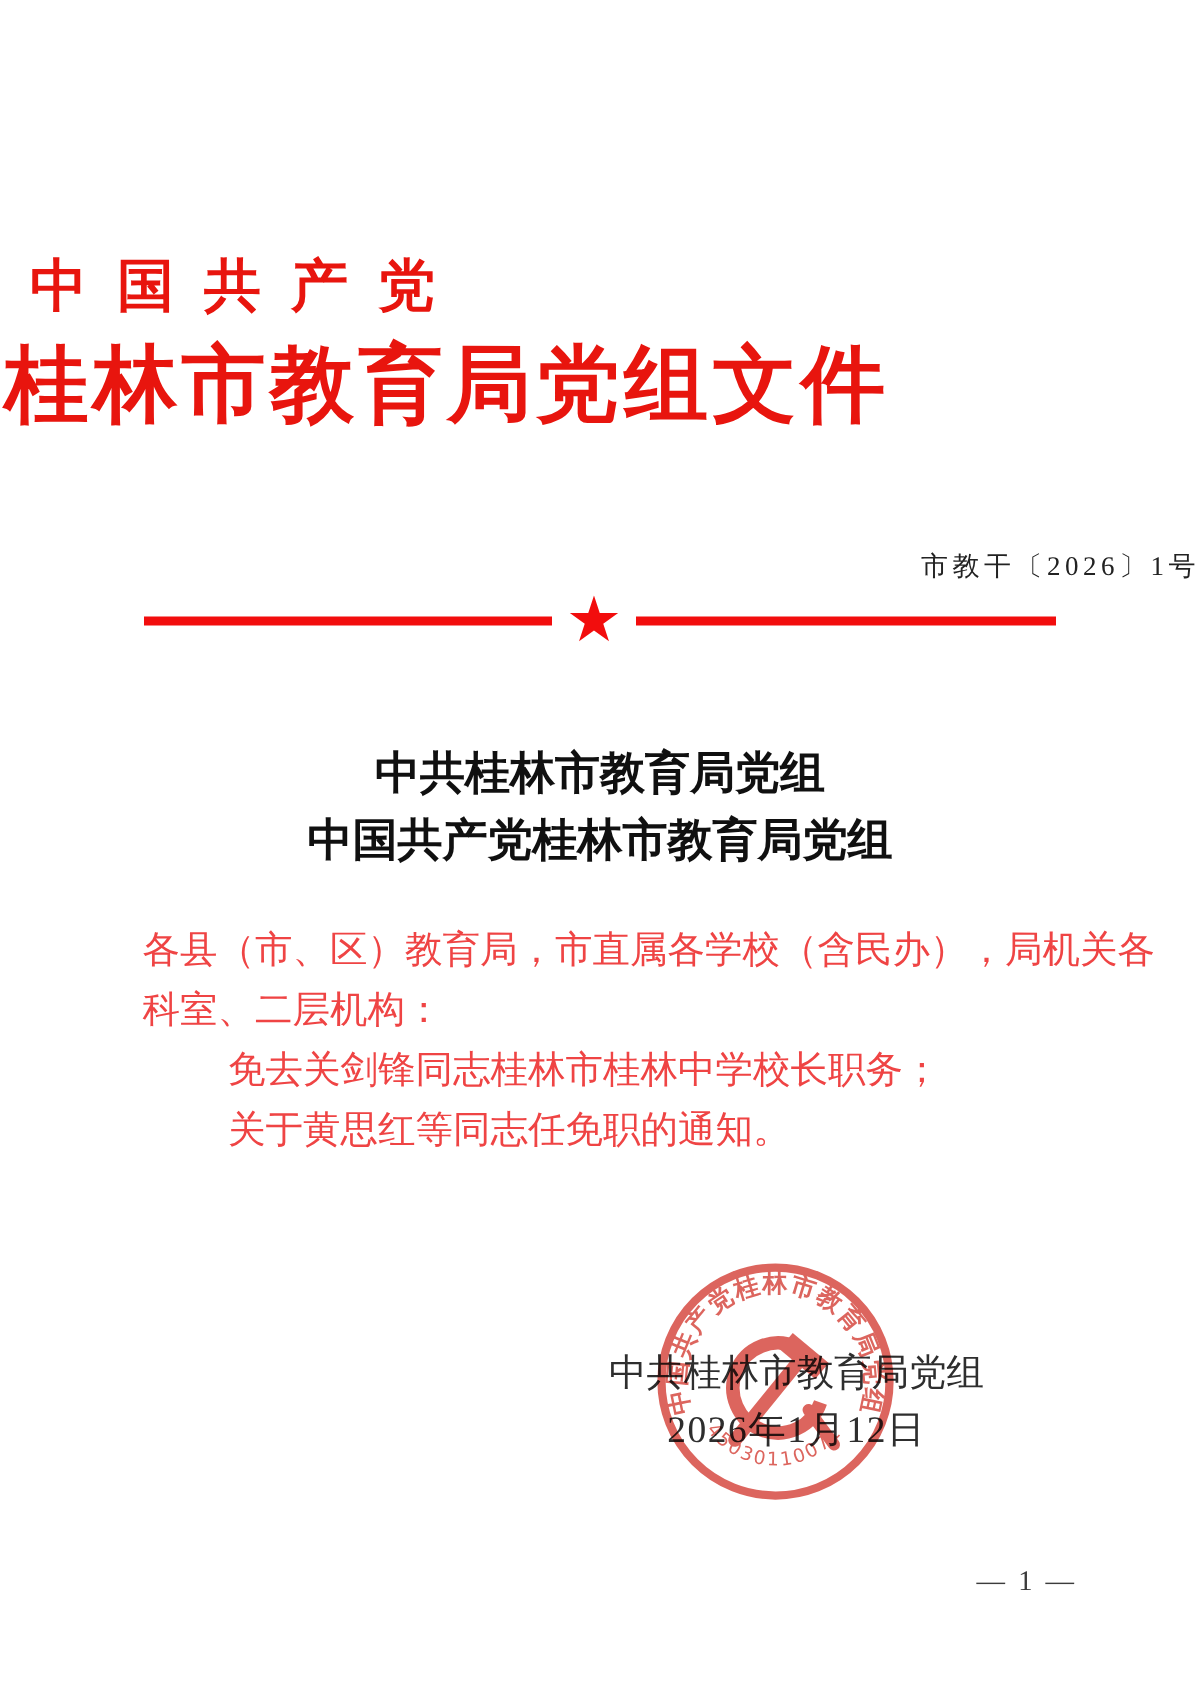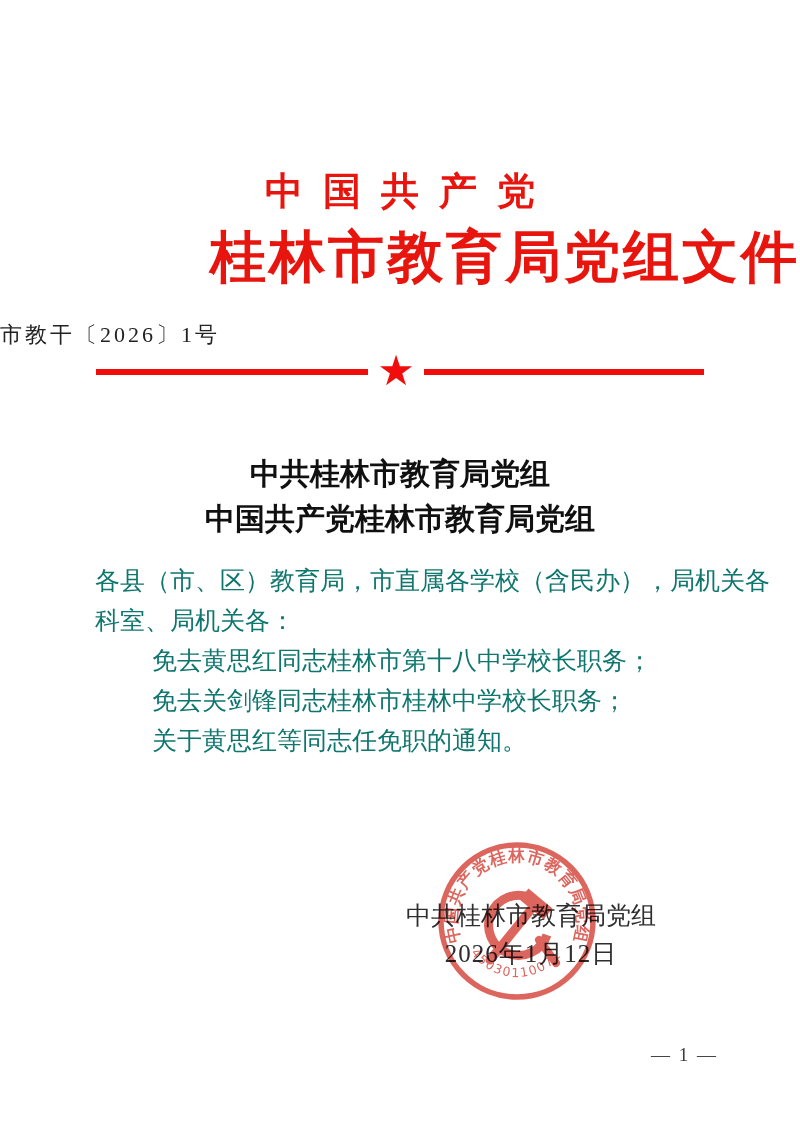--- a/index.html
+++ b/index.html
@@ -2,52 +2,52 @@
 <html style="--header_red: #e8150e; --line_red: #f20d0d; --seal_red: #d5433a;"><head>
 <meta charset="utf-8">
 <style>
   html,body{margin:0;padding:0;background:#ffffff;}
   .page{
     position:relative;width:800px;height:1131px;margin:0 auto;
     background:#ffffff;overflow:hidden;
     font-family:"Liberation Serif", serif;
   }
   .org1{
-    padding-top:170px;text-align:center;
+    padding-top:170px;
     font-size:38px;font-weight:bold;line-height:42px;
     letter-spacing:20px;padding-left:20px;
     color:var(--header_red,#e8150e);
   }
   .org2{
-    margin-top:14px;text-align:right;
+    margin-top:14px;text-align:left;
     font-size:56px;font-weight:bold;line-height:62px;
     letter-spacing:3px;padding-left:3px;
     color:var(--header_red,#e8150e);
   }
   .docnum{
-    margin-top:32px;text-align:left;
-    font-size:22px;line-height:30px;letter-spacing:3px;color:#222222;
+    margin-top:74px;text-align:right;
+    font-size:18px;line-height:30px;letter-spacing:3px;color:#222222;
   }
   .redline{position:relative;margin:19px 96px 0 96px;height:6px;}
   .bar{position:absolute;top:0;height:6px;background:var(--line_red,#f20d0d);}
   .bar-l{left:0;width:272px;}
   .bar-r{left:328px;width:280px;}
   .star{
     position:absolute;left:50%;top:-19px;
     transform:translateX(calc(-50% - 4px));
     font-size:42px;line-height:42px;color:var(--line_red,#f20d0d);
     font-family:"DejaVu Sans", sans-serif;
   }
   .title{
     margin-top:76px;text-align:center;
     font-size:30px;font-weight:bold;line-height:45px;color:#101010;
   }
   .bodytext{
-    margin:20px 95px 0 95px;
-    font-size:25px;line-height:40px;color:#0f766e;
+    margin:31px 95px 0 95px;
+    font-size:25px;line-height:40px;color:#ef4444;
   }
   .line{white-space:nowrap;}
   .indent{text-indent:57px;}
   .signature{
     position:absolute;left:400px;top:897px;width:262px;
     text-align:center;font-size:25px;line-height:38px;color:#2e2e2e;
   }
   .signature .date{letter-spacing:1px;}
   .seal{
     position:absolute;left:432px;top:836px;width:170px;height:170px;
@@ -85,22 +85,21 @@
     <div class="bar bar-r"></div>
   </div>
 
   <div class="title">
     <div>中共桂林市教育局党组</div>
     <div>中国共产党桂林市教育局党组</div>
   </div>
 
   <div class="bodytext">
     <div class="line">各县（市、区）教育局，市直属各学校（含民办），局机关各</div>
-    <div class="line">科室、局机关各：</div>
-    <div class="line indent">免去黄思红同志桂林市第十八中学校长职务；</div>
+    <div class="line">科室、二层机构：</div>
     <div class="line indent">免去关剑锋同志桂林市桂林中学校长职务；</div>
     <div class="line indent">关于黄思红等同志任免职的通知。</div>
   </div>
 
   <div class="signature">
     <div>中共桂林市教育局党组</div>
     <div class="date">2026年1月12日</div>
   </div>
 
   <div class="seal">

